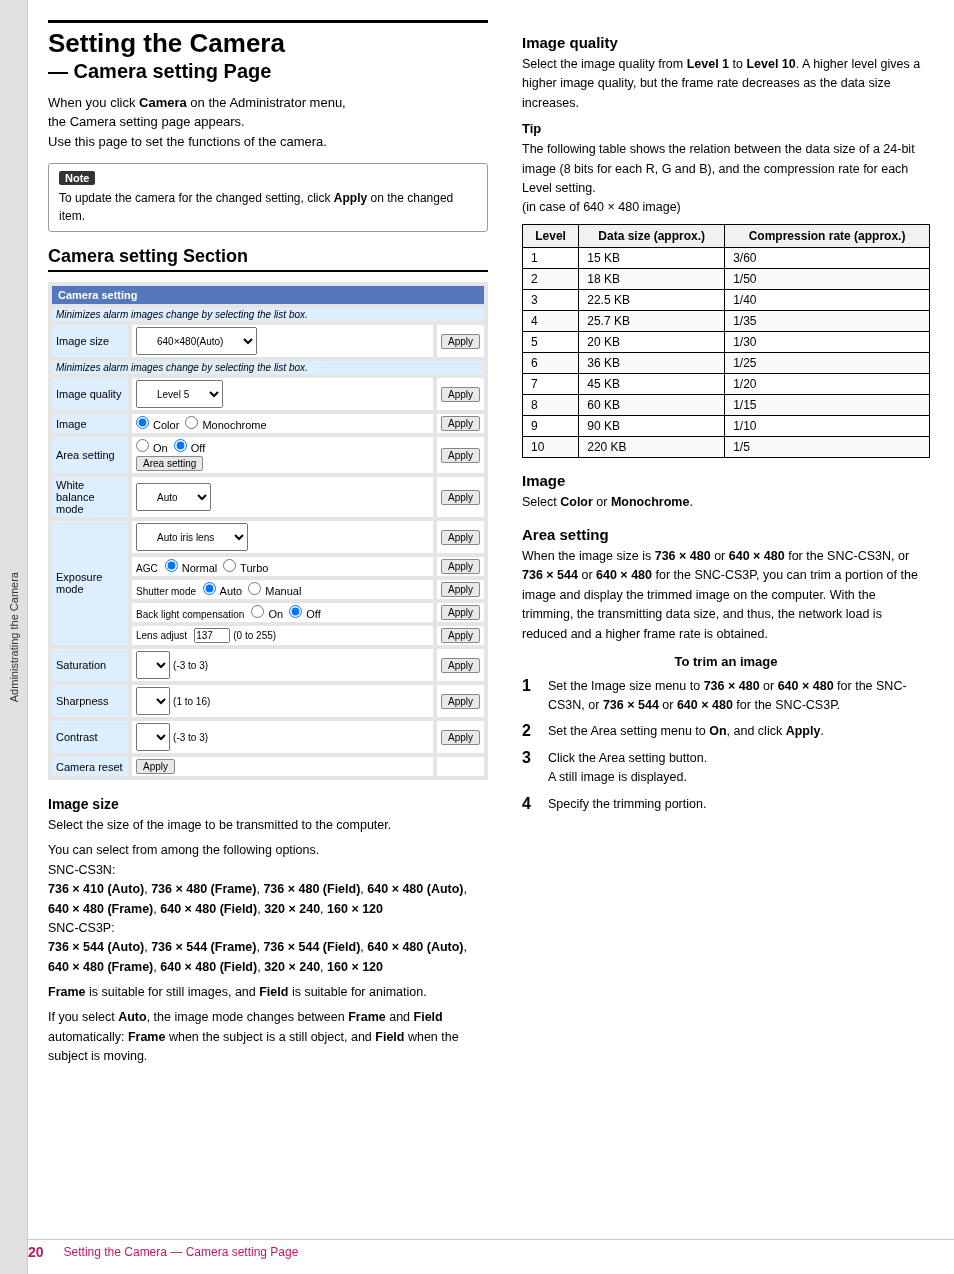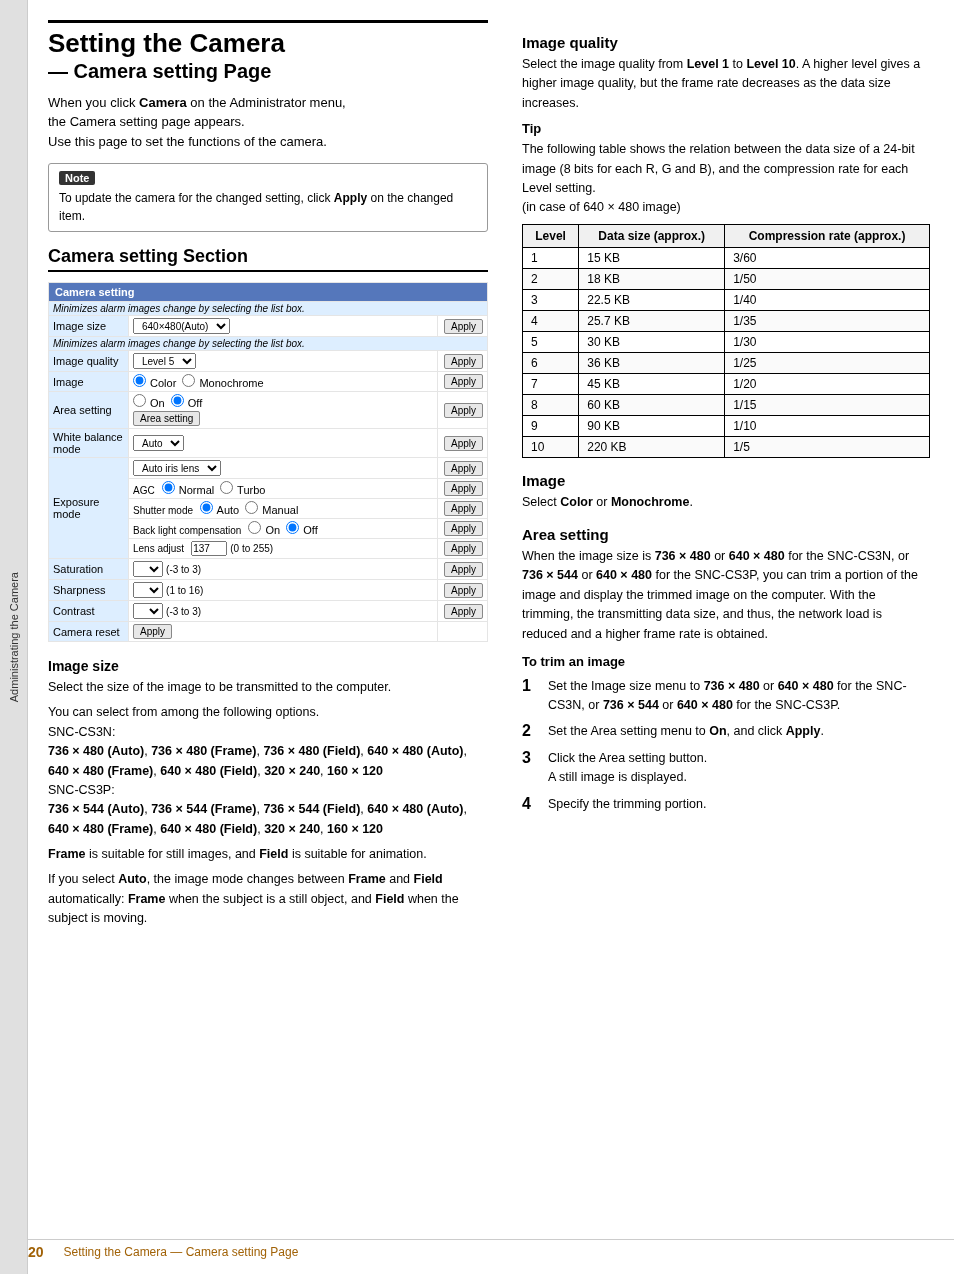--- a/index.html
+++ b/index.html
@@ -104,21 +104,21 @@
     }
     .camera-table thead tr {
       background: #5577bb;
       color: #fff;
     }
     .camera-table thead td {
       padding: 3px 6px;
       font-weight: bold;
     }
     .camera-table td {
-      border: 1px solid #e5e5e5;
+      border: 4px solid #e5e5e5;
       padding: 2px 4px;
       vertical-align: middle;
     }
     .camera-table .label-cell {
       background: #ddeeff;
       width: 80px;
       color: #000;
       font-size: 11px;
     }
     .camera-table .content-cell {
@@ -142,22 +142,22 @@
       background: #ddeeff;
       font-size: 10px;
       color: #000;
       font-style: italic;
     }
     .info-row td {
       padding: 1px 4px;
     }
     select.small-select {
       font-size: 10px;
-      padding: 0 4px;
-      height: 16px;
+      padding: 0 16px;
+      height: 28px;
     }
     .radio-group {
       display: inline-flex;
       align-items: center;
       gap: 6px;
       font-size: 11px;
     }
     input[type="radio"] { margin-right: 1px; }
     
     h3.subsection {
@@ -227,36 +227,37 @@
     
     .page-footer {
       position: absolute;
       bottom: 14px;
       left: 28px;
       right: 0;
       display: flex;
       align-items: center;
       gap: 20px;
       font-size: 12px;
-      color: #a16207;
+      color: #be185d;
       border-top: 1px solid #ccc;
       padding-top: 4px;
     }
     .page-num {
       font-weight: bold;
       font-size: 14px;
     }
     .page-footer-label {
       font-size: 12px;
     }
     .trim-head {
       font-size: 13px;
       font-weight: bold;
       margin-top: 10px;
       margin-bottom: 6px;
+      text-align: center;
     }
   </style>
 </head>
 <body>
 
 <div class="page-container">
 
   <div class="side-tab">
     <span class="side-tab-text">Administrating the Camera</span>
   </div>
@@ -467,21 +468,21 @@
             <td class="apply-cell"></td>
           </tr>
         </tbody>
       </table>
 
       <div>
         <h3 class="img-size-head">Image size</h3>
         <p class="body-text">Select the size of the image to be transmitted to the computer.</p>
         <p class="body-text">You can select from among the following options.<br>
         SNC-CS3N:<br>
-        <b>736 × 480 (Auto)</b>, <b>736 × 480 (Frame)</b>, <b>736 × 480 (Field)</b>, <b>640 × 480 (Auto)</b>, <b>640 × 480 (Frame)</b>, <b>640 × 480 (Field)</b>, <b>320 × 240</b>, <b>160 × 120</b><br>
+        <b>736 × 410 (Auto)</b>, <b>736 × 480 (Frame)</b>, <b>736 × 480 (Field)</b>, <b>640 × 480 (Auto)</b>, <b>640 × 480 (Frame)</b>, <b>640 × 480 (Field)</b>, <b>320 × 240</b>, <b>160 × 120</b><br>
         SNC-CS3P:<br>
         <b>736 × 544 (Auto)</b>, <b>736 × 544 (Frame)</b>, <b>736 × 544 (Field)</b>, <b>640 × 480 (Auto)</b>, <b>640 × 480 (Frame)</b>, <b>640 × 480 (Field)</b>, <b>320 × 240</b>, <b>160 × 120</b></p>
         <p class="body-text"><b>Frame</b> is suitable for still images, and <b>Field</b> is suitable for animation.</p>
         <p class="body-text">If you select <b>Auto</b>, the image mode changes between <b>Frame</b> and <b>Field</b> automatically: <b>Frame</b> when the subject is a still object, and <b>Field</b> when the subject is moving.</p>
       </div>
     </div>
 
     <div class="right-col">
 
       <div>
@@ -515,21 +516,21 @@
                 <td>22.5 KB</td>
                 <td>1/40</td>
               </tr>
               <tr>
                 <td>4</td>
                 <td>25.7 KB</td>
                 <td>1/35</td>
               </tr>
               <tr>
                 <td>5</td>
-                <td>30 KB</td>
+                <td>20 KB</td>
                 <td>1/30</td>
               </tr>
               <tr>
                 <td>6</td>
                 <td>36 KB</td>
                 <td>1/25</td>
               </tr>
               <tr>
                 <td>7</td>
                 <td>45 KB</td>

